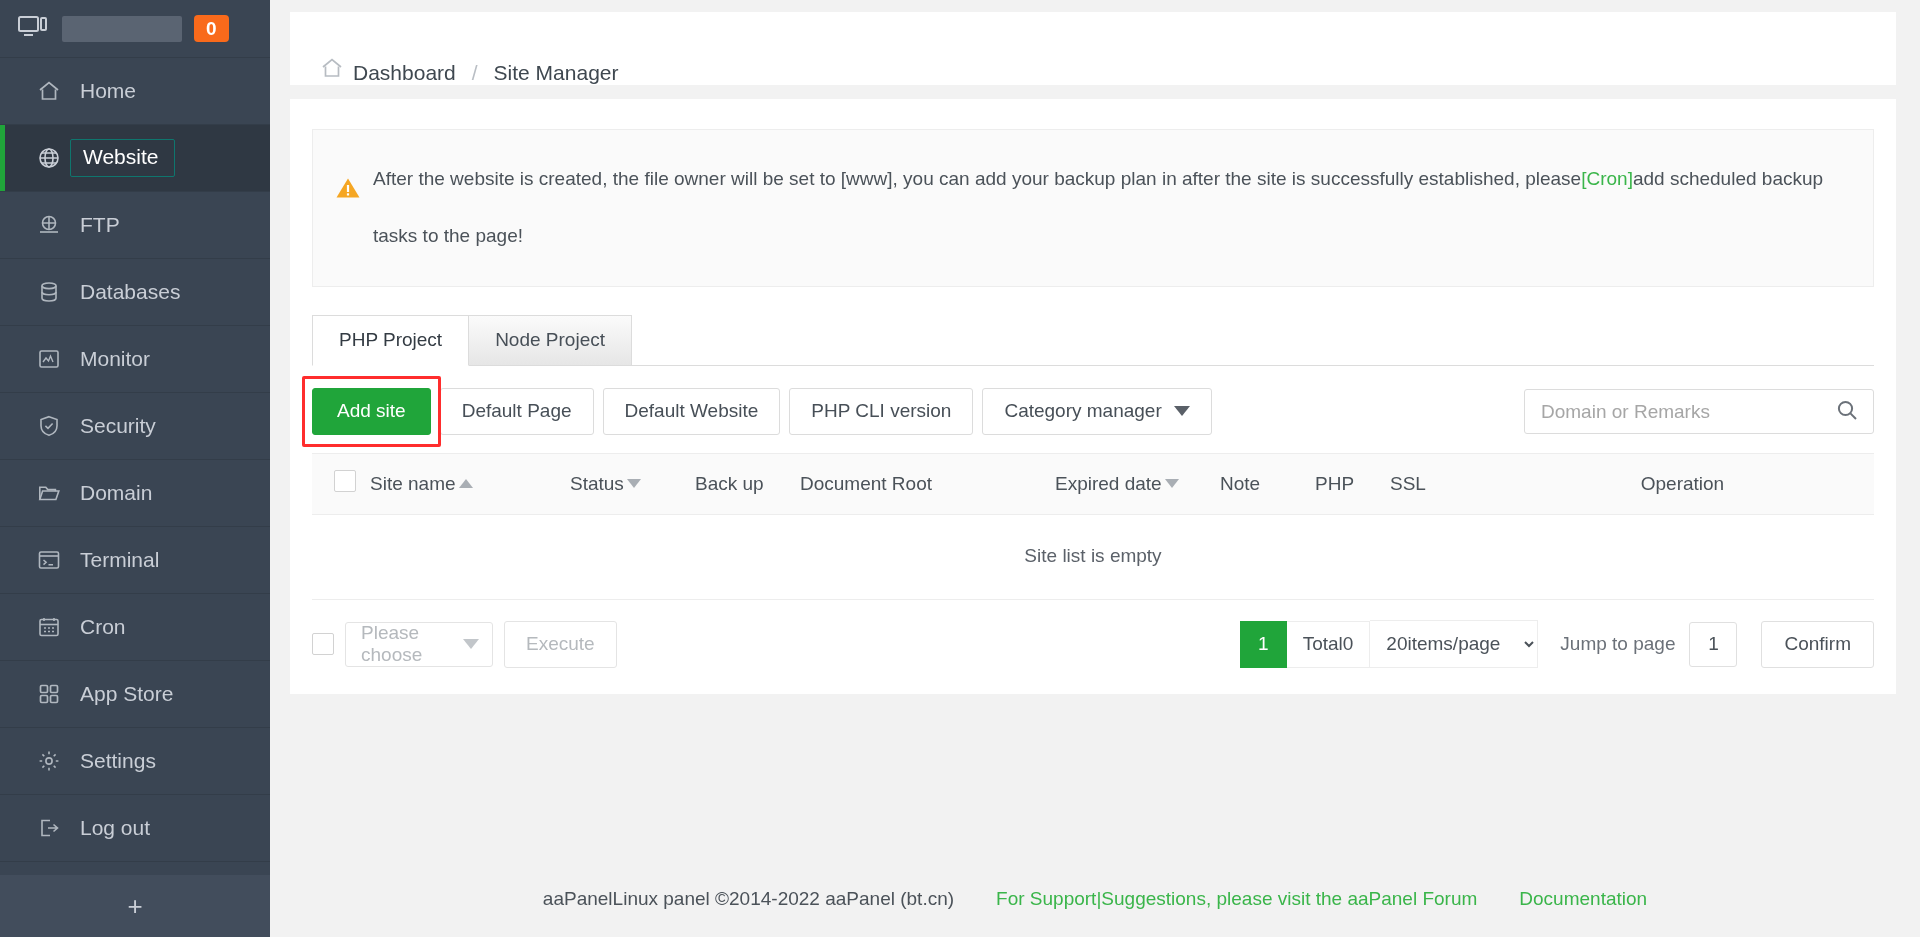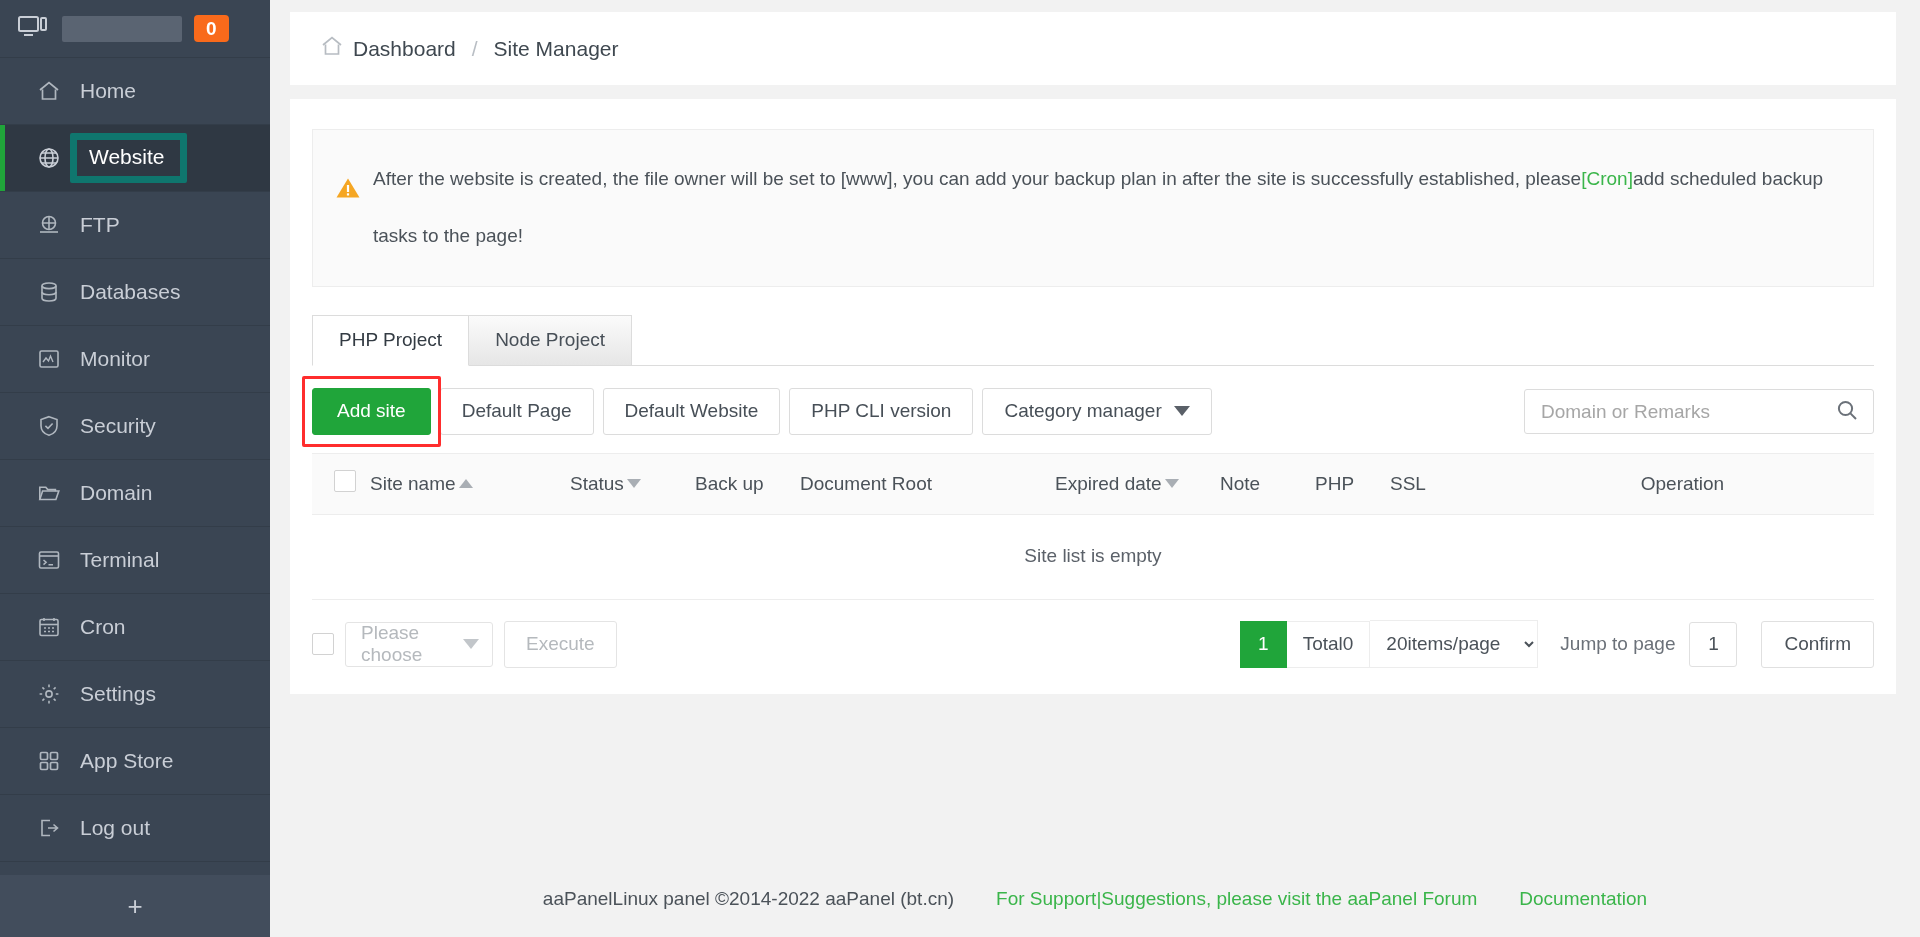--- a/index.html
+++ b/index.html
@@ -44,34 +44,34 @@
     border-bottom: 1px solid #333d49;
     position: relative; cursor: pointer;
   }
   .sb-item .sb-icon { width: 26px; display:flex; align-items:center; justify-content:center; }
   .sb-item.active { background: #2f3843; color: #ffffff; }
   .sb-item.active::before {
     content: ""; position: absolute; left: 0; top: 0; bottom: 0;
     width: 5px; background: #20a53a;
   }
   .sb-item.active .sb-label {
-    border: 7px solid #0f766e; padding: 5px 16px 7px 12px;
+    border: 1px solid #0f766e; padding: 5px 16px 7px 12px;
     margin-left: -10px; border-radius: 2px;
   }
   .sb-footer {
     height: 62px; display: flex; align-items: center; justify-content: center;
     background: #424d5c; color: #c9ced6; font-size: 26px; cursor: pointer;
   }
 
   
   #main { flex: 1 1 auto; height: 937px; display: flex; flex-direction: column; background: #f2f2f2; }
 
   .breadcrumb-bar {
     background: #fff; margin: 12px 24px 0 20px;
-    height: 73px; display: flex; align-items: center;
+    height: 73px; display: flex; align-items: flex-end;
     padding-left: 30px; gap: 9px;
     font-size: 21px; color: #444c56;
   }
   .crumb-sep { color: #b9bec4; margin: 0 7px; }
   .crumb-link { color: #3f4850; }
   .crumb-current { color: #3f4850; }
 
   .content-card {
     background: #fff; margin: 14px 24px 0 20px;
     padding: 30px 22px 26px 22px;
@@ -315,38 +315,38 @@
               <path d="M3 9.5h18"></path>
             <path d="M7 3v3M17 3v3"></path>
             <path d="M7 13h2M11 13h2M15 13h2M7 16.5h2M11 16.5h2M15 16.5h2" stroke-width="1.3"></path>
           </svg>
         </span>
         <span class="sb-label">Cron</span>
       </div>
 
       <div class="sb-item">
         <span class="sb-icon">
-          <svg width="24" height="24" viewBox="0 0 24 24" fill="none" stroke="#b0b7bf" stroke-width="1.6">
-            <circle cx="12" cy="12" r="3.1"></circle>
-            <path d="M12 2.6v2.6M12 18.8v2.6M2.6 12h2.6M18.8 12h2.6M5.4 5.4l1.9 1.9M16.7 16.7l1.9 1.9M18.6 5.4l-1.9 1.9M7.3 16.7l-1.9 1.9"></path>
-          </svg>
-        </span>
-        <span class="sb-label">Settings</span>
-      </div>
-
-      <div class="sb-item">
-        <span class="sb-icon">
           <svg width="24" height="24" viewBox="0 0 24 24" fill="none" stroke="#b0b7bf" stroke-width="1.7">
             <rect x="3.5" y="3.5" width="7" height="7" rx="1.2"></rect>
               <rect x="13.5" y="3.5" width="7" height="7" rx="1.2"></rect>
             <rect x="3.5" y="13.5" width="7" height="7" rx="1.2"></rect>
               <rect x="13.5" y="13.5" width="7" height="7" rx="1.2"></rect>
           </svg>
         </span>
         <span class="sb-label">App Store</span>
+      </div>
+
+      <div class="sb-item">
+        <span class="sb-icon">
+          <svg width="24" height="24" viewBox="0 0 24 24" fill="none" stroke="#b0b7bf" stroke-width="1.6">
+            <circle cx="12" cy="12" r="3.1"></circle>
+            <path d="M12 2.6v2.6M12 18.8v2.6M2.6 12h2.6M18.8 12h2.6M5.4 5.4l1.9 1.9M16.7 16.7l1.9 1.9M18.6 5.4l-1.9 1.9M7.3 16.7l-1.9 1.9"></path>
+          </svg>
+        </span>
+        <span class="sb-label">Settings</span>
       </div>
 
       <div class="sb-item">
         <span class="sb-icon">
           <svg width="24" height="24" viewBox="0 0 24 24" fill="none" stroke="#b0b7bf" stroke-width="1.6">
             <path d="M13 4.5H5v15h8"></path>
               <path d="M16.5 8.5 20.5 12l-4 3.5M11 12h9.5"></path>
           </svg>
         </span>
         <span class="sb-label">Log out</span>

